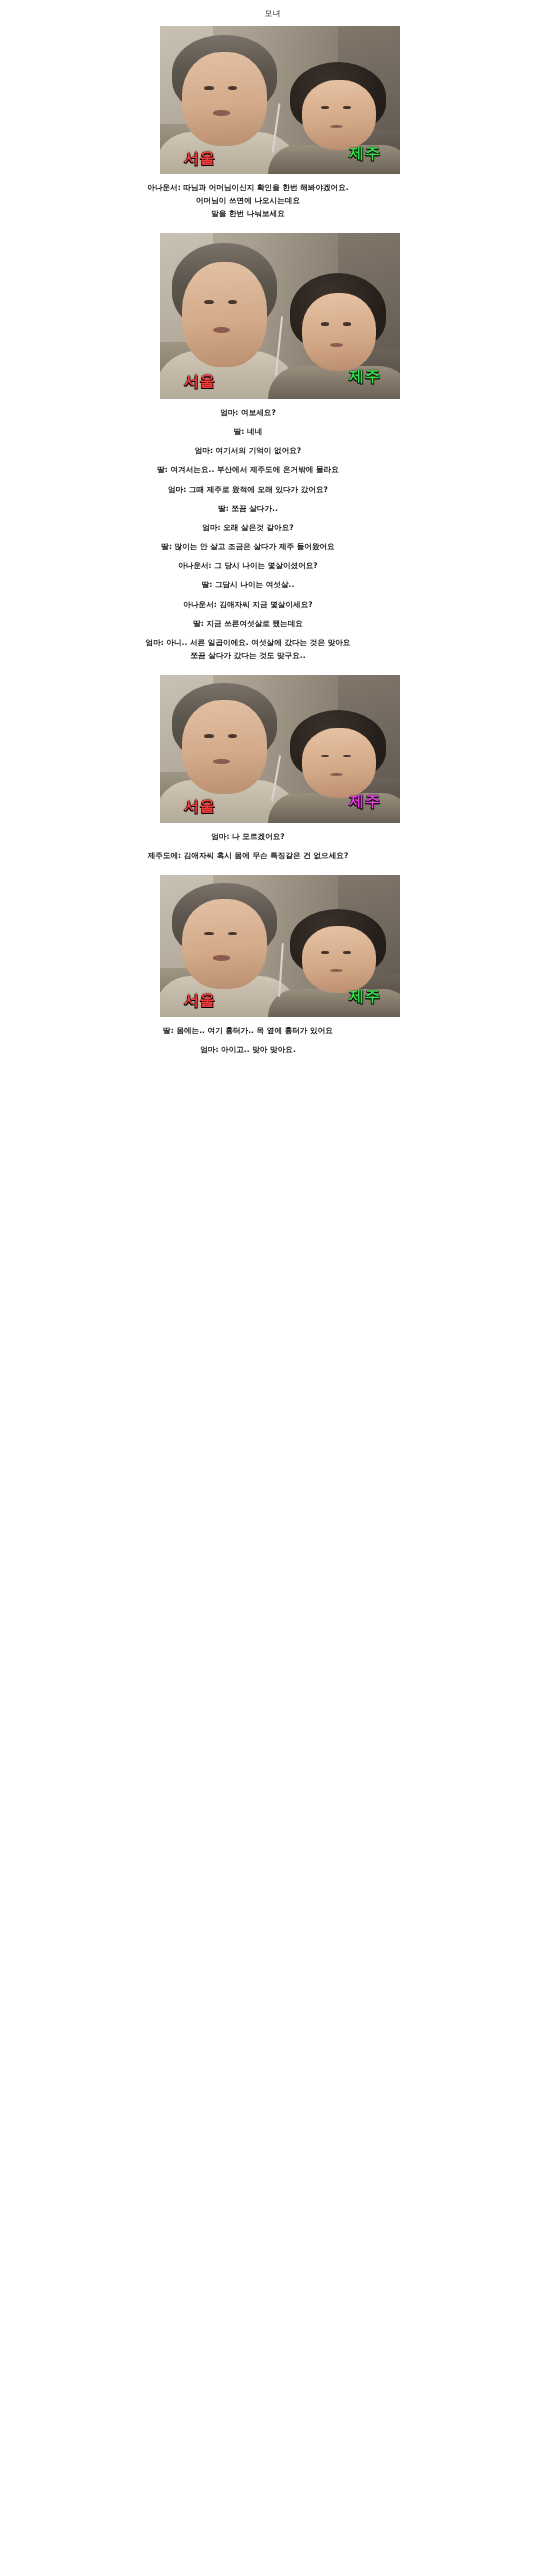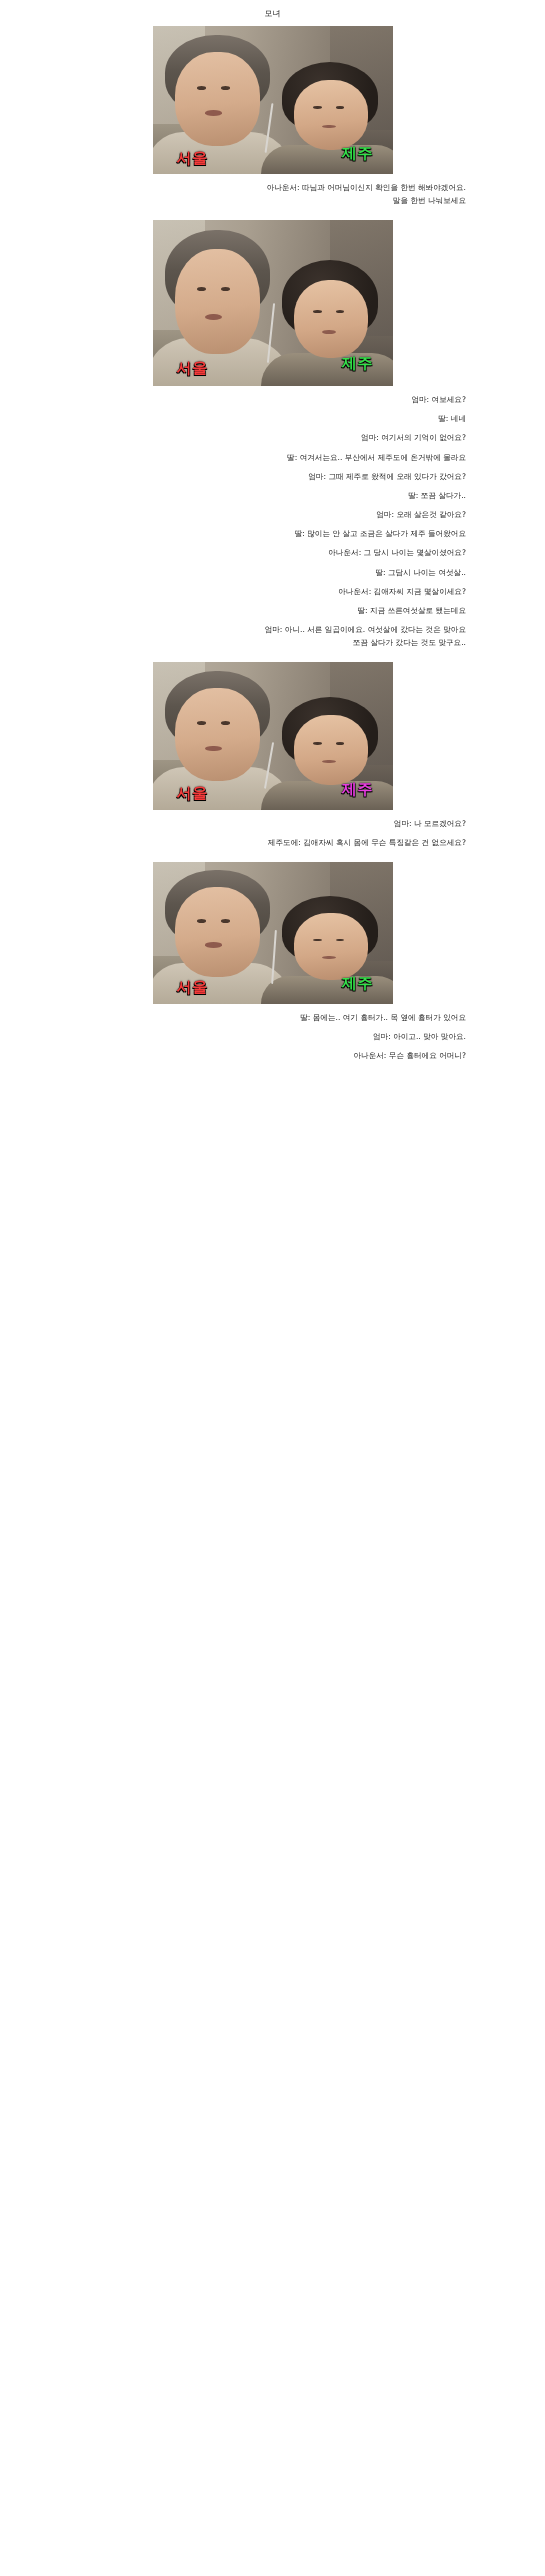--- a/index.html
+++ b/index.html
@@ -25,21 +25,21 @@
     line-height: 10.4px;
     padding: 2.4px 0 6.4px 0;
   }
   .header .title {
     font-size: 8px;
     margin-bottom: 0.8px;
   }
   .header .subtitle {
     font-size: 8px;
   }
-  .block { margin-bottom: 8px; }
+  .block { margin-bottom: 8px; padding-left: 15px; }
 
   
   .photo {
     position: relative;
     width: 240px;
     margin: 0 auto;
     overflow: hidden;
     background: #6c6058;
     border: 0;
   }
@@ -172,21 +172,22 @@
     bottom: 9%;
     color: #34e04a;
     text-shadow: 0 0 1.6px #000, 0.8px 0.8px 0 #000, -0.8px 0.8px 0 #000;
   }
   .tag-right.magenta { color: #e83ce0; }
 
   
   .dialogue {
     width: 466px;
     padding: 8px 0 4.8px 0;
-    text-align: right;
+    text-align: center;
+    font-weight: bold;
   }
   .line {
     font-size: 7.6px;
     line-height: 12px;
     color: #1a1a1a;
     margin: 0 0 7.2px 0;
     font-family: "DejaVu Sans", sans-serif;
   }
   .line.tight { margin-bottom: 0.8px; }
   .line:last-child { margin-bottom: 0; }
@@ -226,20 +227,21 @@
             <div class="pr-mouth"></div>
           </div>
         </div>
         <div class="mic" style="left:48%;top:52%;height:34%;transform:rotate(8deg)"></div>
         <div class="caption-tag tag-left">서울</div>
         <div class="caption-tag tag-right">제주</div>
       </div>
     </div>
     <div class="dialogue">
       <p class="line tight">아나운서: 따님과 어머님이신지 확인을 한번 해봐야겠어요.</p>
+      <p class="line tight">어머님이 쓰면에 나오시는데요</p>
       <p class="line">말을 한번 나눠보세요</p>
     </div>
   </div>
 
   <div class="block">
     <div class="photo" style="height:166px">
       <div class="scene">
         <div class="bg-wall"></div>
         <div class="bg-panelL"></div>
         <div class="bg-panelR"></div>
@@ -350,18 +352,17 @@
           </div>
         </div>
         <div class="mic" style="left:50%;top:48%;height:38%;transform:rotate(4deg)"></div>
         <div class="caption-tag tag-left">서울</div>
         <div class="caption-tag tag-right">제주</div>
       </div>
     </div>
     <div class="dialogue">
       <p class="line">딸: 몸에는.. 여기 흉터가.. 목 옆에 흉터가 있어요</p>
       <p class="line">엄마: 아이고.. 맞아 맞아요.</p>
-      <p class="line">아나운서: 무슨 흉터에요 어머니?</p>
     </div>
   </div>
 
 </div>
 
 
 </body></html>

